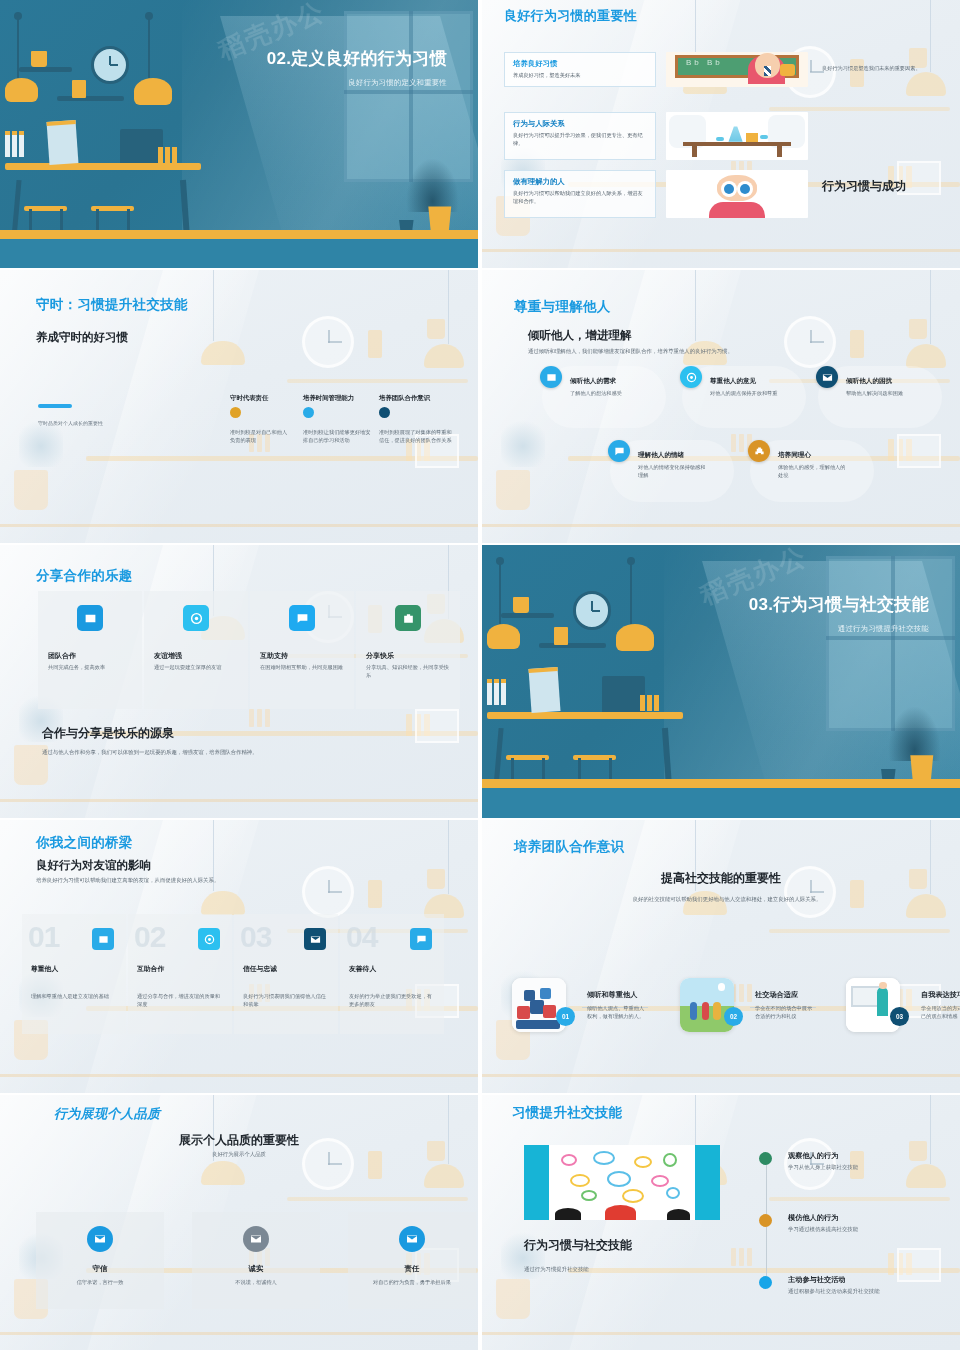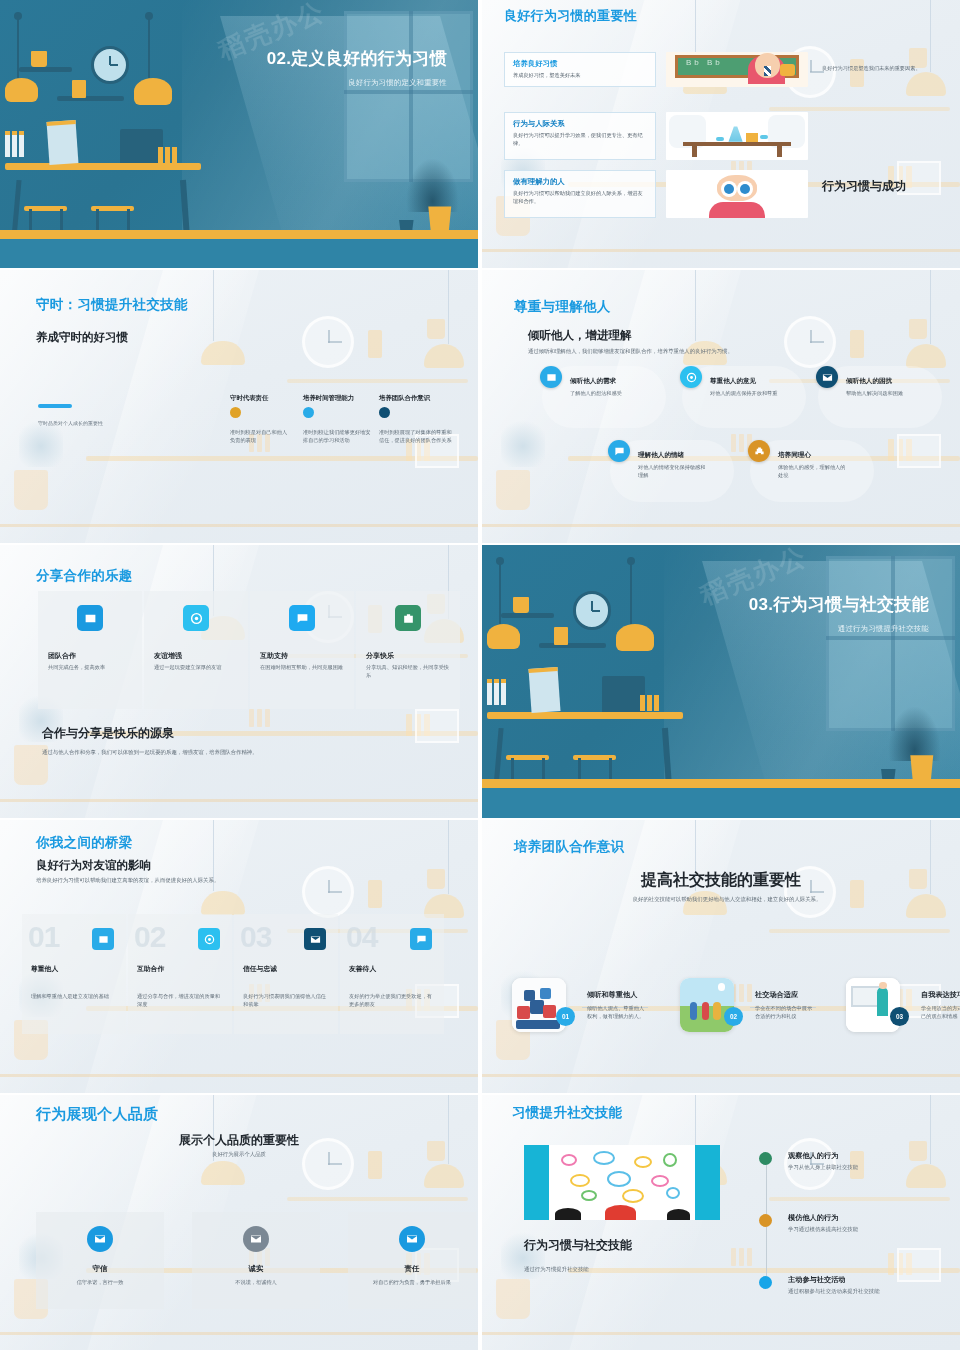--- a/index.html
+++ b/index.html
@@ -865,21 +865,21 @@
           <i></i>
           <i></i>
         </div>
       <div class="leaf"></div>
         <div class="plant"></div>
       <div class="frame"></div>
         <div class="floor"></div>
     </div>
     <div class="s-pad">
       <div class="s-title" style="left:32px; top:18px; font-size:13.5px;">培养团队合作意识</div>
-      <div class="s-h2" style="position:absolute; left:0; right:0; top:50px; text-align:center; font-size:16px;">提高社交技能的重要性</div>
+      <div class="s-h2" style="position:absolute; left:0; right:0; top:50px; text-align:center; font-size:12px;">提高社交技能的重要性</div>
       <div class="s-body" style="position:absolute; left:150px; width:190px; top:75px; text-align:center; font-size:5.4px; line-height:1.7;">良好的社交技能可以帮助我们更好地与他人交流和相处，建立良好的人际关系。</div>
 
       <div class="sk-line" style="left:100px; top:187px; width:66px;"></div>
       <div class="sk-line" style="left:268px; top:187px; width:66px;"></div>
 
       <div class="sk-node" style="left:30px; top:158px;">
         <div class="sk-thumb">
           <div class="ill-puzzle">
             <i style="left:10%;top:52%;width:24%;height:24%;background:#d84a4a;"></i>
             <i style="left:34%;top:40%;width:26%;height:26%;background:#2e5f96;"></i>
@@ -951,21 +951,21 @@
           <i></i>
           <i></i>
           <i></i>
         </div>
       <div class="leaf"></div>
         <div class="plant"></div>
       <div class="frame"></div>
         <div class="floor"></div>
     </div>
     <div class="s-pad">
-      <div class="s-title" style="left:36px; top:10px; font-size:15px;">行为展现个人品质</div>
+      <div class="s-title" style="left:54px; top:10px; font-size:13px;font-style:italic;">行为展现个人品质</div>
       <div class="s-h2" style="position:absolute; left:0; right:0; top:37px; text-align:center; font-size:12px;">展示个人品质的重要性</div>
       <div class="s-body" style="position:absolute; left:0; right:0; top:56px; text-align:center; font-size:5.4px;">良好行为展示个人品质</div>
 
       <div style="position:absolute; left:36px; top:117px; display:flex; gap:28px;">
         <div class="ql-card">
           <div class="ql-ico" style="background:#1a9ae0;">
             <svg viewBox="0 0 24 24">
                 <path d="M2 5h20v14H2z M2 6l10 7 10-7"></path>
               </svg>
           </div>

